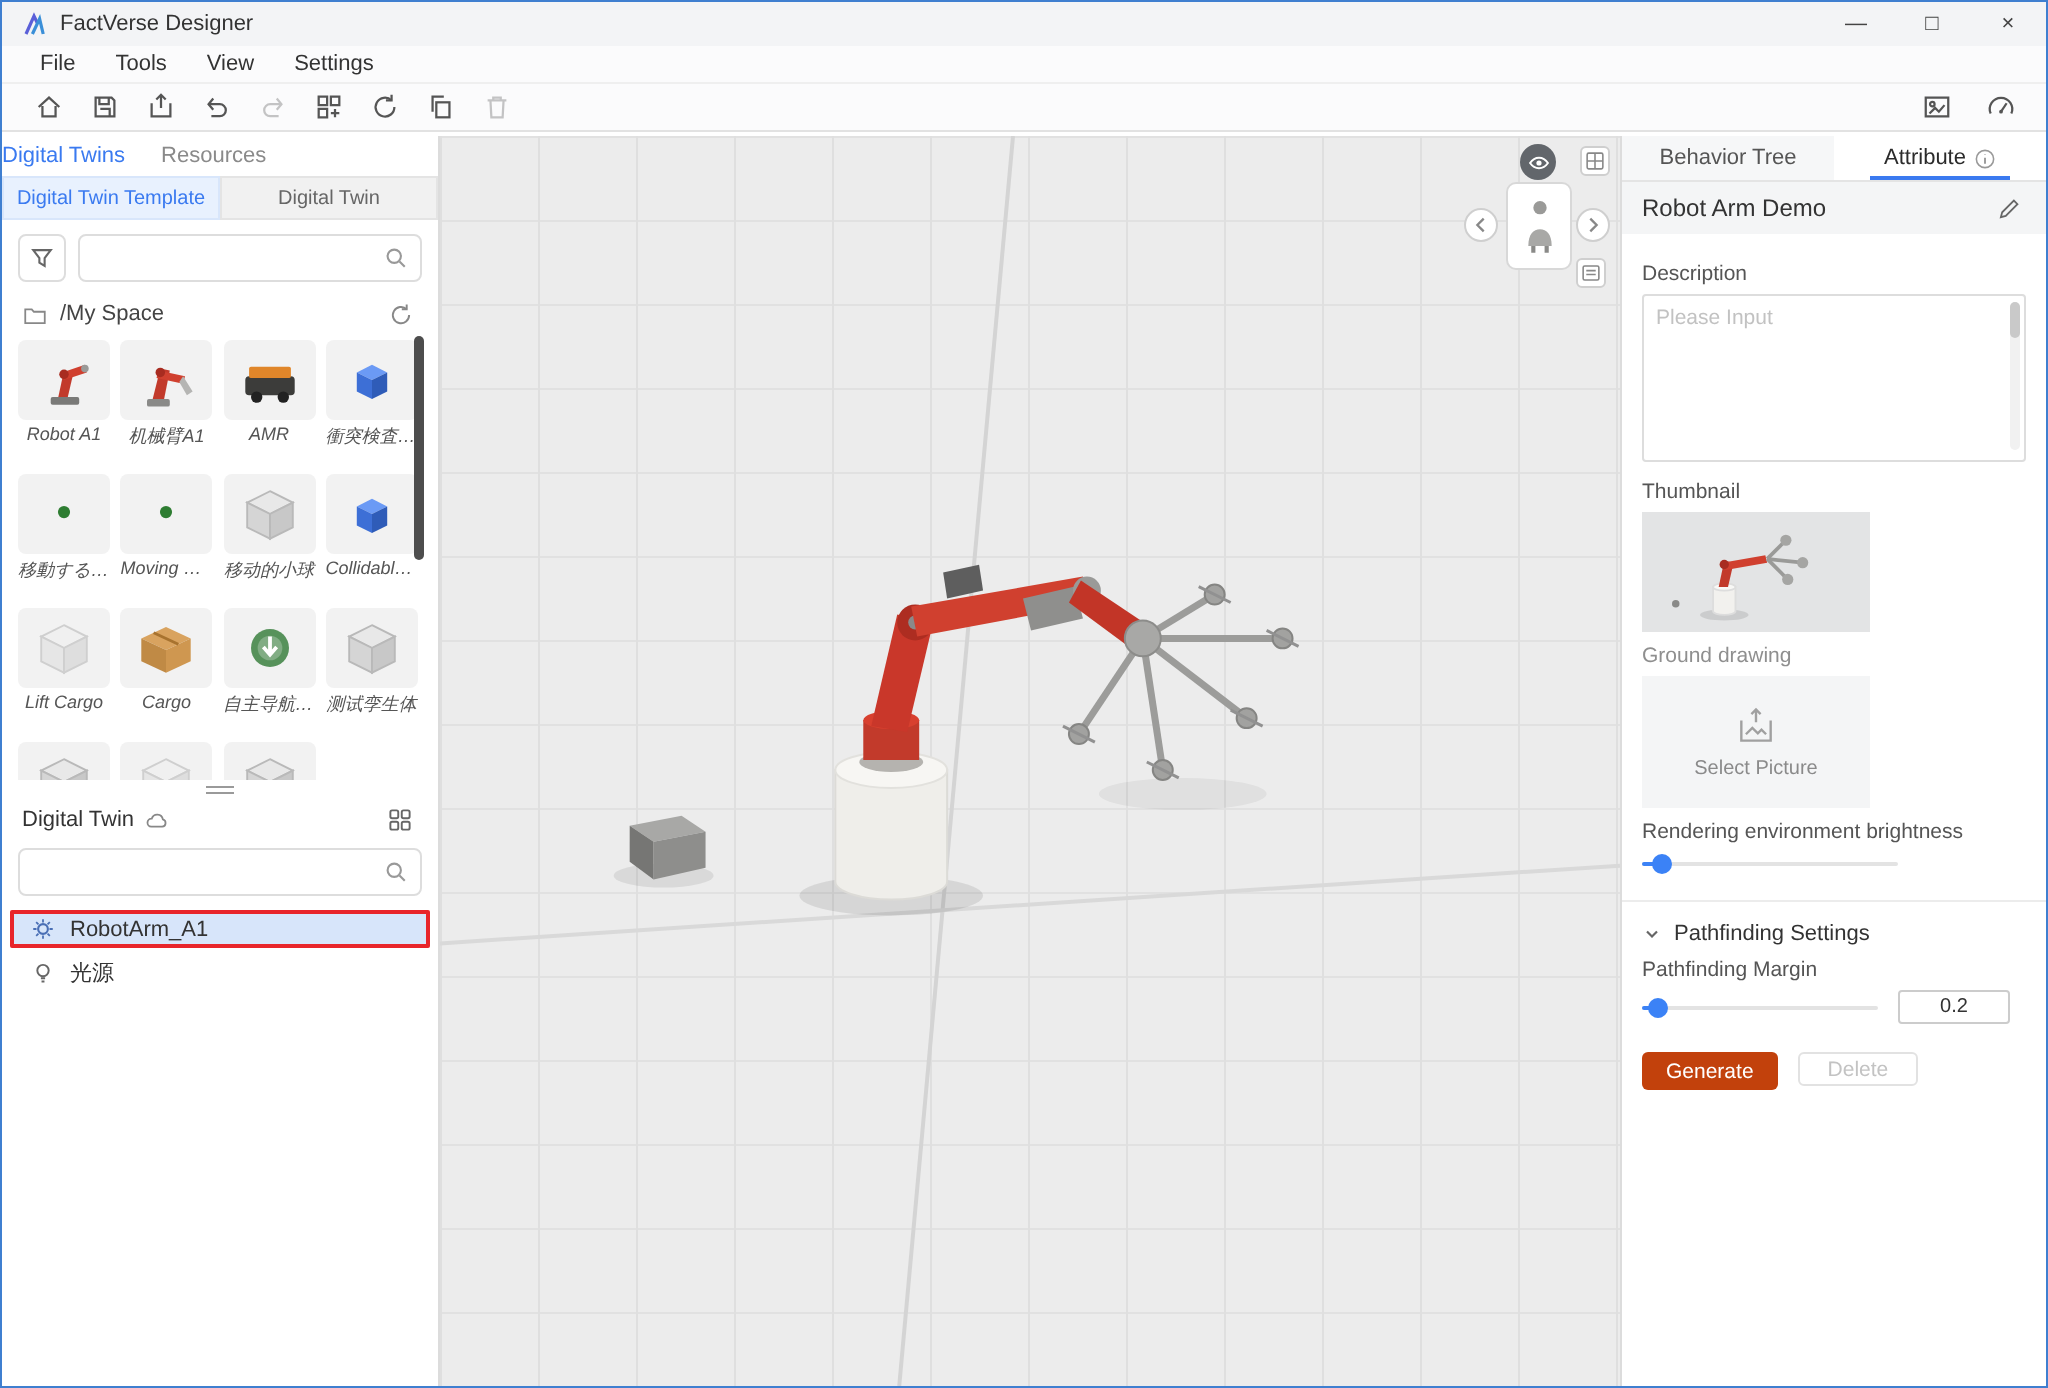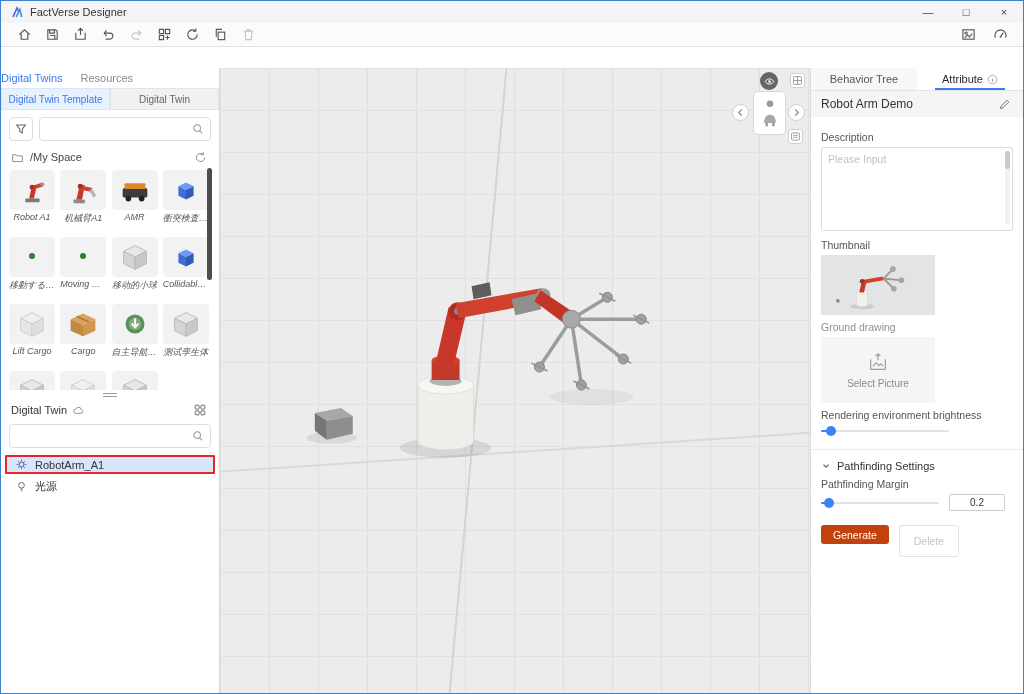--- a/index.html
+++ b/index.html
@@ -106,21 +106,21 @@
   .slider .fill { position:absolute; left:0; top:5px; height:2px; background:#3b82f6; border-radius:1px; }
   .slider .sthumb { position:absolute; top:1px; width:10px; height:10px; border-radius:50%; background:#3b82f6; }
   .rp-divider { margin:12px -10px 0; border-top:1px solid #ececec; }
   .pf-header { display:flex; align-items:center; gap:6px; margin-top:10px; font-size:11px; color:#333; }
   .pf-header svg { width:10px; height:10px; }
   .pf-row { display:flex; align-items:center; gap:10px; margin-top:4px; }
   .pf-row .slider { width:118px; flex:none; }
   .margin-input { width:56px; height:17px; border:1px solid #ccc; border-radius:2px; font-size:10px; text-align:center; color:#333; outline:none; }
   .pf-buttons { display:flex; gap:10px; margin-top:14px; }
   .btn-generate { background:#c2410c; color:#fff; border-radius:3px; font-size:10.5px; height:19px; padding:0 12px; }
-  .btn-delete { background:#fff; color:#c3c3c3; border:1px solid #e2e2e2; border-radius:3px; font-size:10.5px; height:32px; padding:0 14px; }
+  .btn-delete { background:#fff; color:#c3c3c3; border:1px solid #e2e2e2; border-radius:3px; font-size:10.5px; height:17px; padding:0 14px; }
 </style>
 </head>
 <body>
 
 <div class="window">
 
   <div class="titlebar">
     <span class="icon app-logo">
       <svg viewBox="0 0 13 13">
           <path d="M2 11 6 2l1.6 3.4" stroke="#5a5fd8" stroke-width="1.6" fill="none"></path>
@@ -134,20 +134,26 @@
         </button>
       <button class="win-btn">
           <span>□</span>
         </button>
       <button class="win-btn">
           <span>×</span>
         </button>
     </div>
   </div>
 
+  <div class="menubar" id="menu-items">
+      <span class="menu-item">File</span>
+      <span class="menu-item">Tools</span>
+      <span class="menu-item">View</span>
+      <span class="menu-item">Settings</span>
+    </div>
 
   <div class="toolbar">
     <div class="tb-left" id="tb-left">
         <button class="tb-btn">
           <span class="icon">
             <svg viewBox="0 0 16 16">
               <path d="M2.5 8 8 3l5.5 5M4.5 7.5V13h7V7.5" fill="none" stroke="#555" stroke-width="1.2"></path>
             </svg>
           </span>
         </button>

